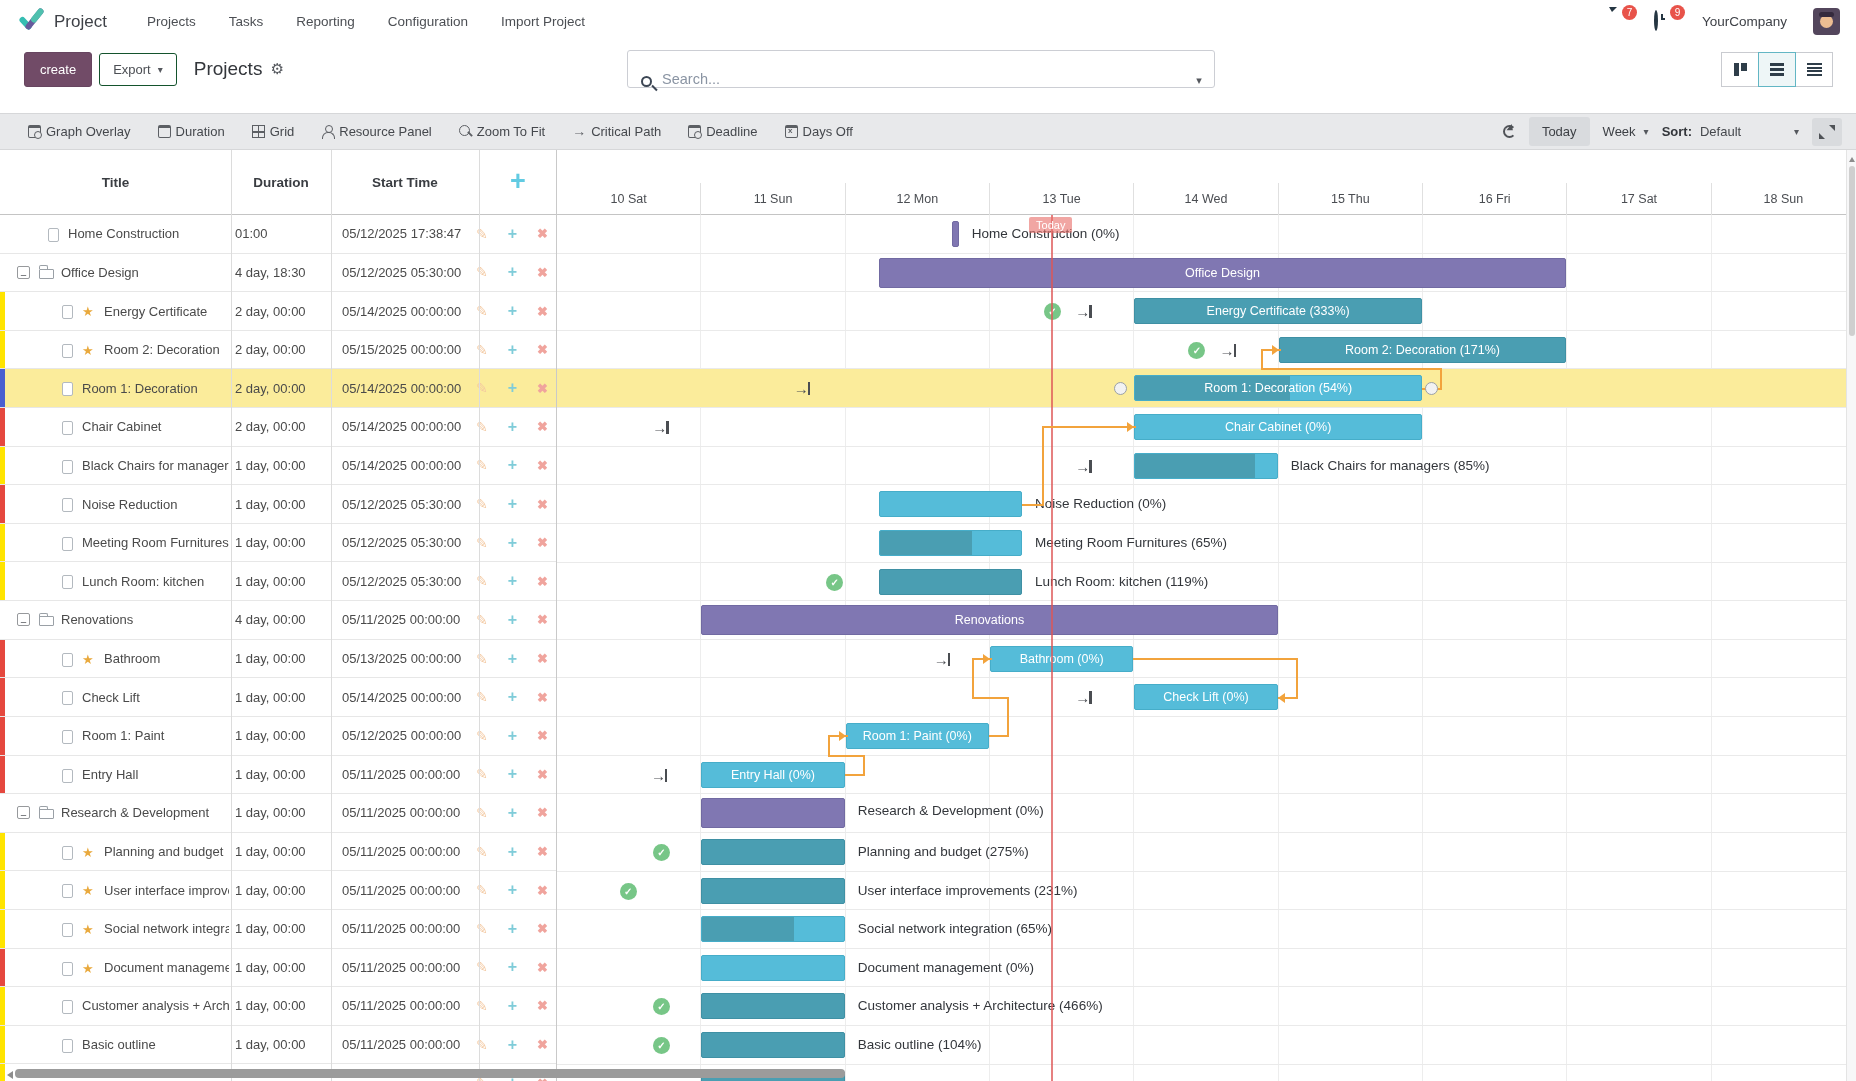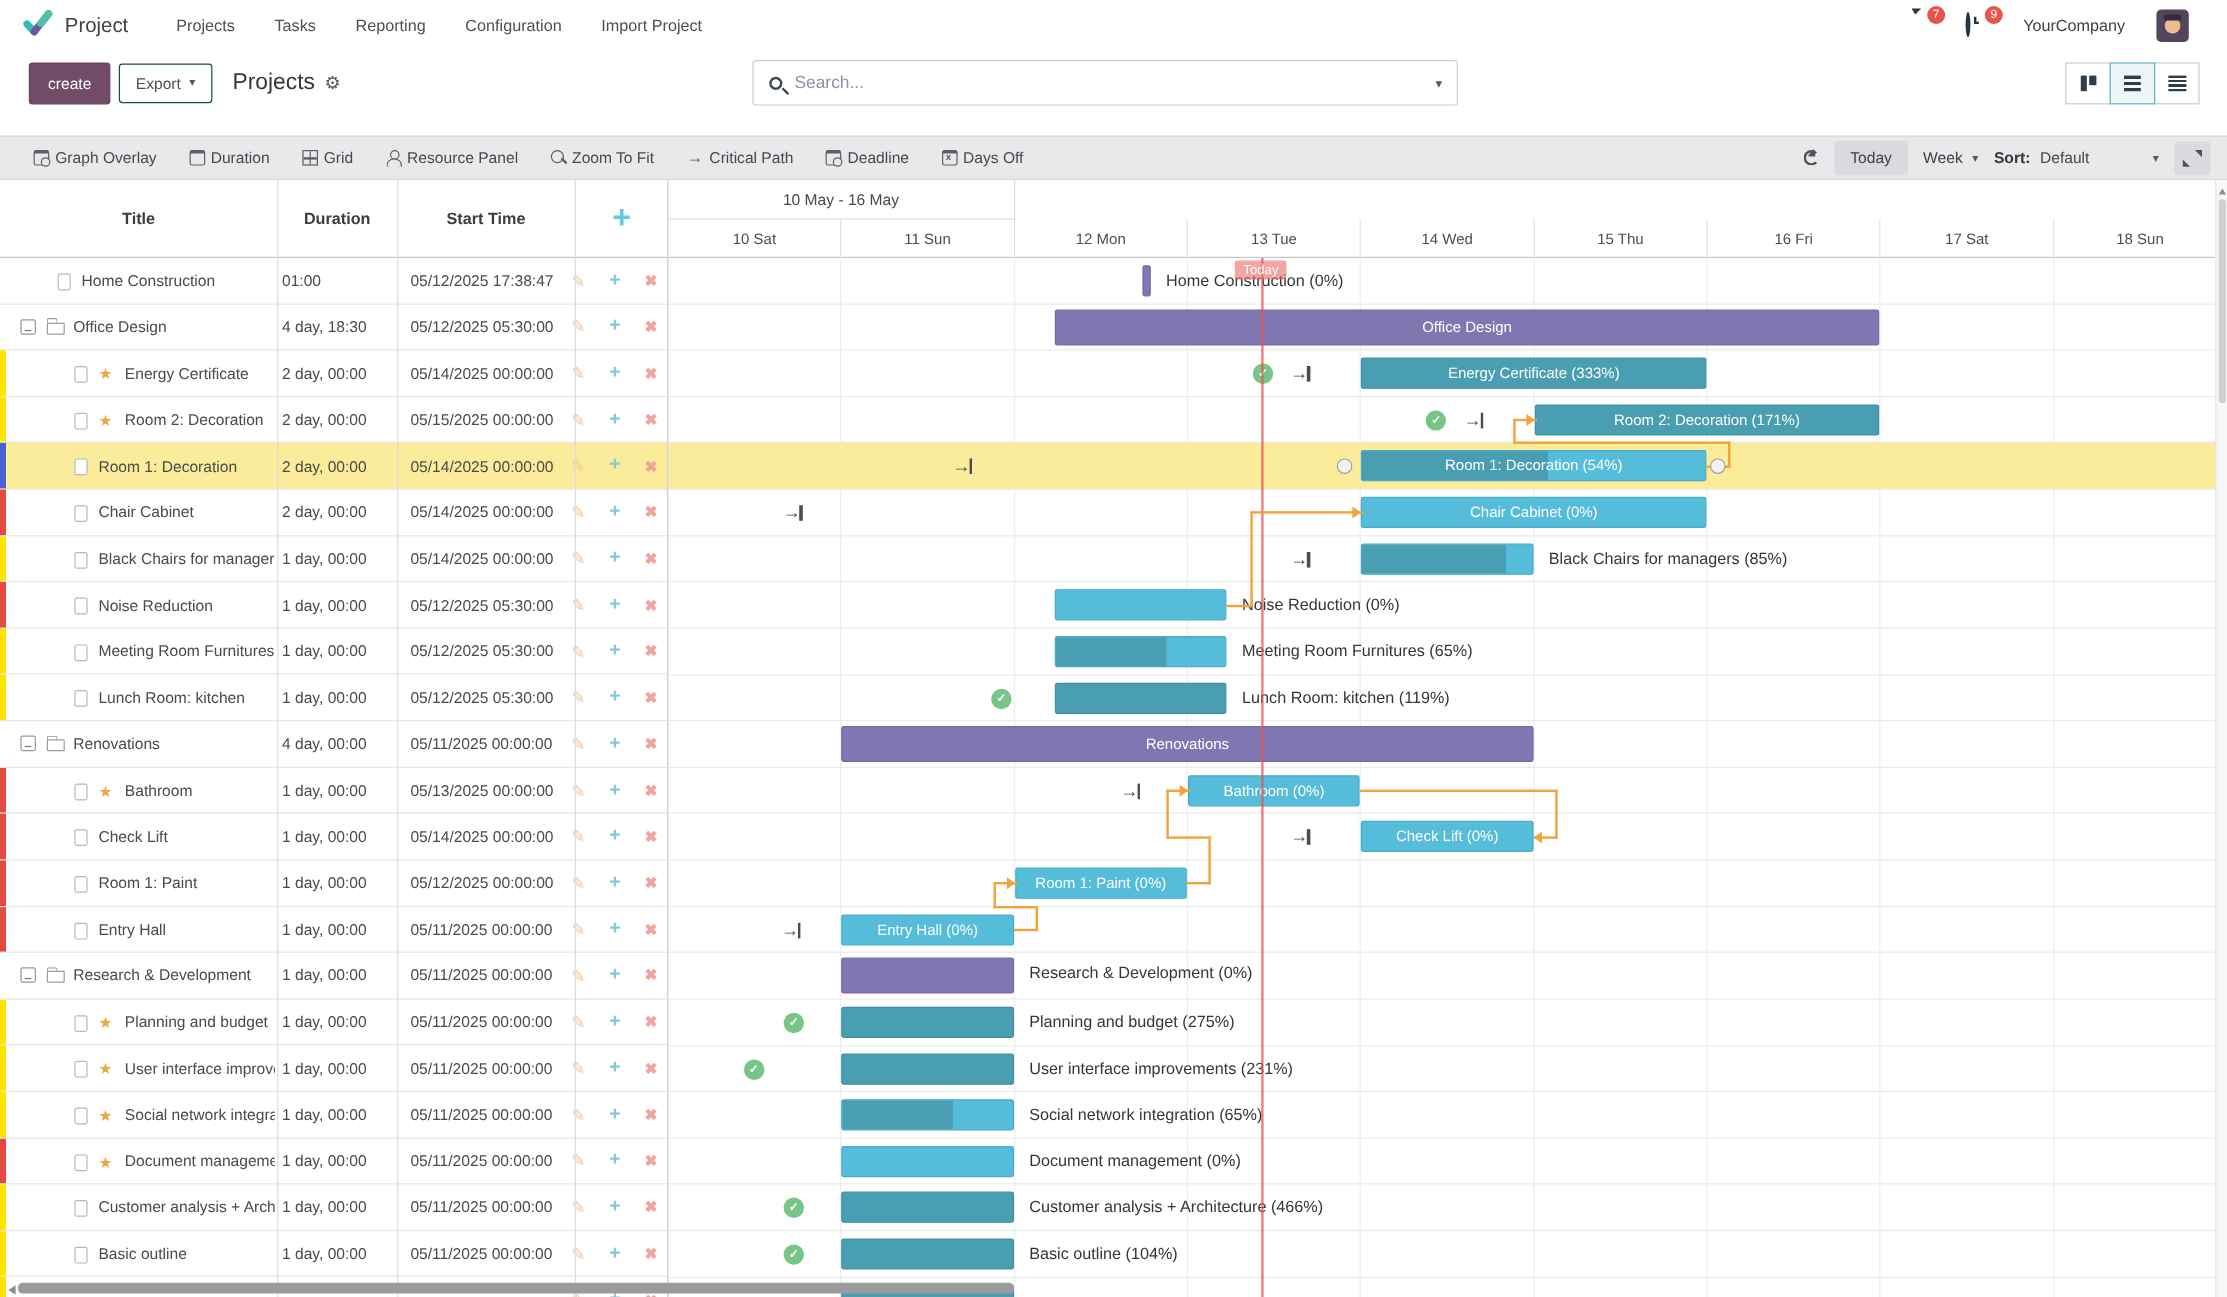--- a/index.html
+++ b/index.html
@@ -1,19 +1,19 @@
 <!DOCTYPE html>
 <html><head>
 <meta charset="utf-8">
 <style>
   * { box-sizing: border-box; margin:0; padding:0; }
   html,body { width:1856px; height:1081px; overflow:hidden; background:#fff;
     font-family:"Liberation Sans", sans-serif; color:#4a4a4a; }
   
-  .navbar { height:43px; display:flex; align-items:center; padding:0 32px 0 18px; background:#fff; }
+  .navbar { height:43px; display:flex; align-items:center; padding:0 16px 0 18px; background:#fff; }
   .brand { display:flex; align-items:center; gap:9px; margin-right:40px; }
   .brand-name { font-size:17px; color:#3e4147; }
   .nav-items { display:flex; gap:33px; font-size:13.5px; color:#4c4f54; }
   .nav-item { cursor:pointer; }
   .nav-right { margin-left:auto; display:flex; align-items:center; gap:26px; }
   .badge-wrap { position:relative; width:22px; height:20px; }
   .red-badge { position:absolute; top:-7px; right:-9px; background:#e8534a; color:#fff;
     font-size:10px; line-height:15px; min-width:15px; text-align:center; border-radius:8px; padding:0 2px;}
   .ico-chat { width:19px; height:14px; background:#253642; border-radius:6px; position:relative; }
   .ico-chat:after { content:""; position:absolute; left:3px; bottom:-5px; border:5px solid transparent; border-top-color:#253642; border-left-width:3px; }
@@ -26,21 +26,21 @@
   .avatar:after { content:""; position:absolute; left:6px; top:4px; width:15px; height:5px; border-radius:3px; background:#352a3d; }
   
   .controlbar { height:52px; display:flex; align-items:center; padding-left:24px; position:relative; }
   .btn-create { background:#714b67; color:#fff; border:1px solid #674560; border-radius:3px;
     font-size:13px; padding:9px 15px; cursor:pointer; }
   .btn-export { background:#fff; color:#4c4f54; border:1px solid #14532d; border-radius:3px;
     font-size:13px; padding:8px 13px; margin-left:7px; cursor:pointer; display:flex; align-items:center; gap:7px;}
   .breadcrumb { font-size:19px; color:#33363b; margin-left:17px; display:flex; align-items:center; gap:8px; }
   .gear { font-size:15px; color:#55585e; cursor:pointer; }
   .searchbox { position:absolute; left:627px; top:7px; width:588px; height:38px; border:1px solid #ccced4;
-    border-radius:3px; display:flex; align-items:center; background:#fff; }
+    border-radius:3px; display:flex; align-items:flex-end; background:#fff; }
   .mag { width:11px; height:11px; border:2px solid #3c4654; border-radius:50%; position:relative; margin:0 10px 0 13px; flex:none;}
   .mag:after { content:""; position:absolute; left:8px; top:9px; width:7px; height:2px; background:#3c4654; transform:rotate(45deg); }
   .search-ph { color:#8a94a3; font-size:14.5px; flex:1; }
   .search-caret { width:30px; text-align:center; color:#55585e; font-size:11px; cursor:pointer; }
   .viewgroup { position:absolute; right:23px; top:9px; display:flex; }
   .viewbtn { width:38px; height:35px; border:1px solid #c9cbd0; background:#fff; display:flex;
     align-items:center; justify-content:center; cursor:pointer; }
   .viewbtn + .viewbtn { margin-left:-1px; }
   .viewbtn.sel { background:#eef6f7; border-color:#62b6c4; z-index:2; }
   .vi-kanban { width:13px; height:13px; position:relative; }
@@ -545,21 +545,20 @@
           <div class="rowicons">
             <div class="i-edit">✎</div>
             <div class="i-add">+</div>
             <div class="i-del">✖</div>
           </div>
         </div>
       </div>
   </div>
   <div class="gantt">
     <div class="ghead" id="ghead">
-        <div class="gweek" style="left: 0px; width: 288.667px;">10 May - 16 May</div>
         <div class="gday" style="left: 0px; width: 144.333px;">10 Sat</div>
         <div class="gday" style="left: 144.333px; width: 144.333px;">11 Sun</div>
         <div class="gday" style="left: 288.667px; width: 144.333px;">12 Mon</div>
         <div class="gday" style="left: 433px; width: 144.333px;">13 Tue</div>
         <div class="gday" style="left: 577.333px; width: 144.333px;">14 Wed</div>
         <div class="gday" style="left: 721.667px; width: 144.333px;">15 Thu</div>
         <div class="gday" style="left: 866px; width: 144.333px;">16 Fri</div>
         <div class="gday" style="left: 1010.33px; width: 144.333px;">17 Sat</div>
         <div class="gday" style="left: 1154.67px; width: 144.333px;">18 Sun</div>
       </div>

